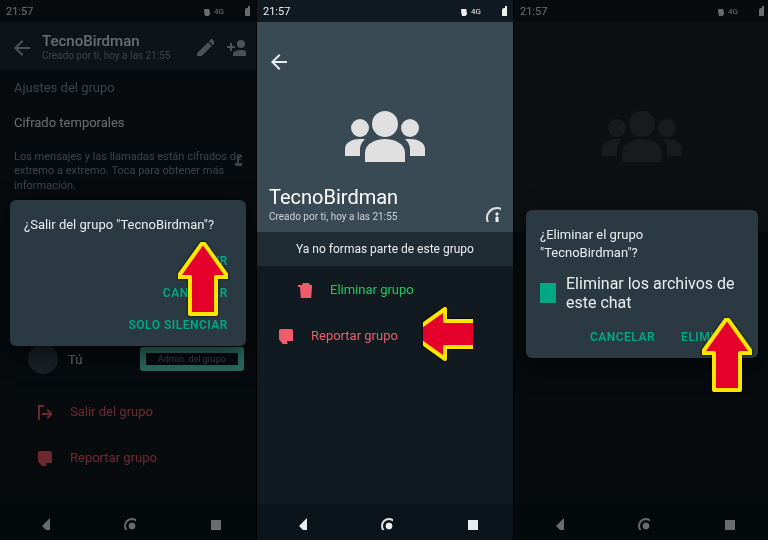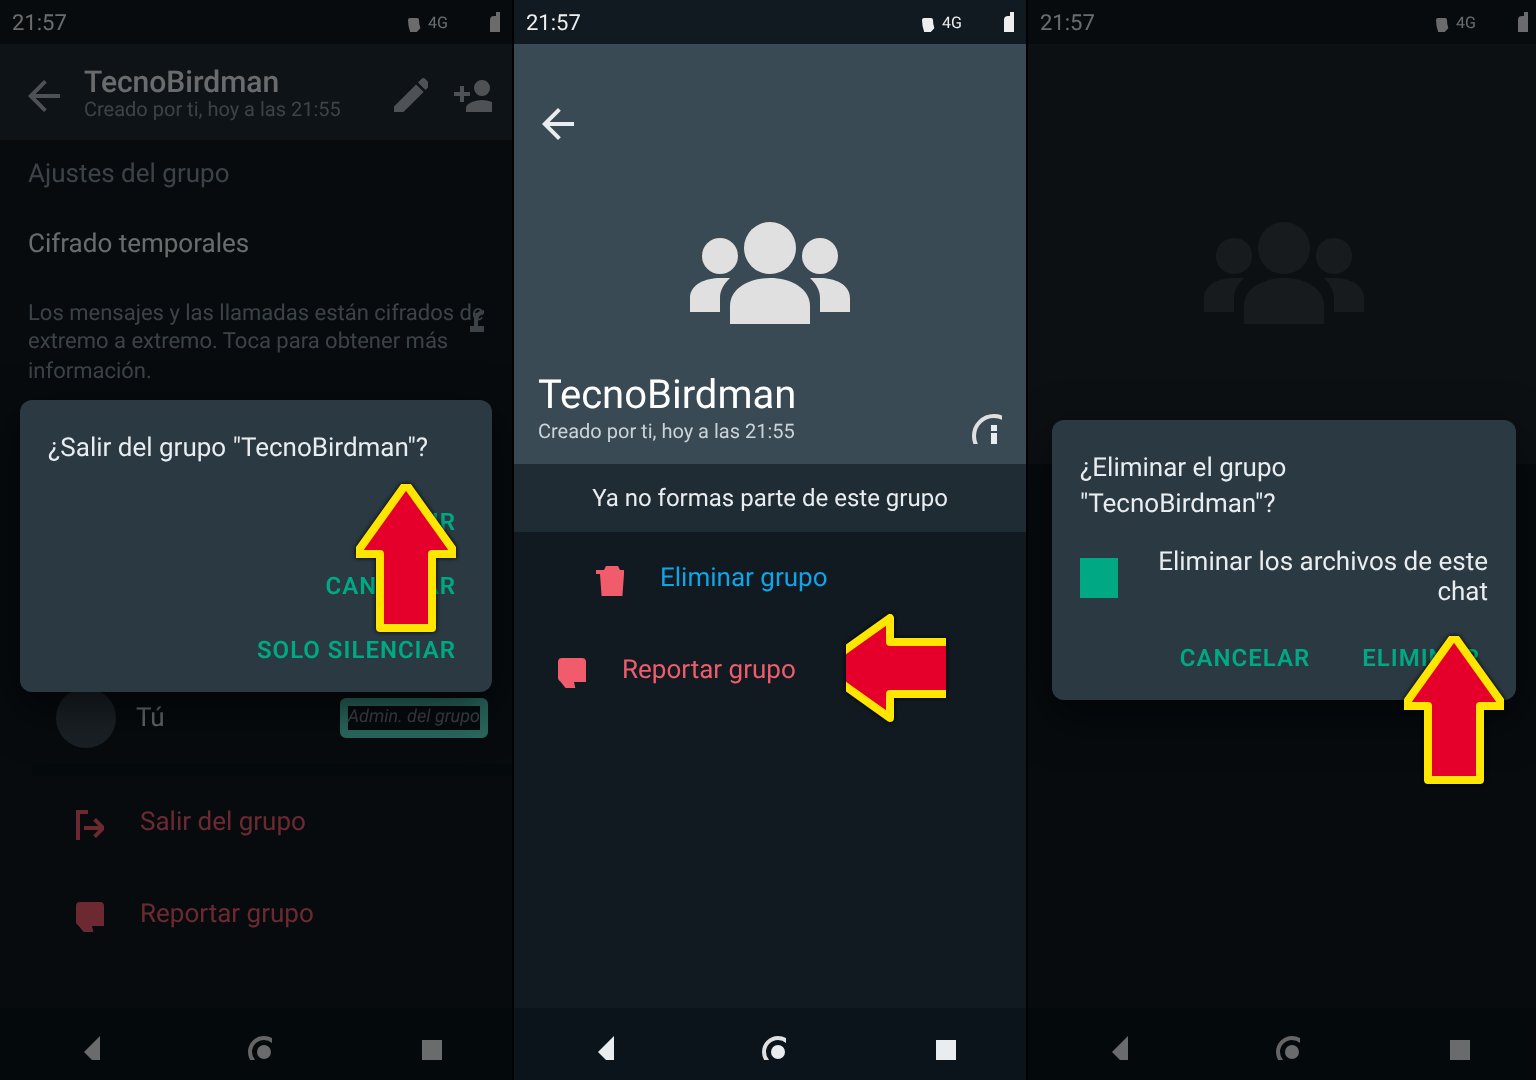--- a/index.html
+++ b/index.html
@@ -73,51 +73,51 @@
   .dialog .msg { font-size: 13px; color: #e9edef; margin-bottom: 12px; line-height: 1.4; }
   .dialog .actions { display: flex; flex-direction: column; align-items: flex-end; gap: 2px; }
   .dialog .actions.row { flex-direction: row; justify-content: flex-end; gap: 18px; }
   .dialog .btn { color: #00a884; font-size: 12px; font-weight: 600; padding: 8px 4px; letter-spacing: 0.5px; }
   .dialog .chk-row { display: flex; align-items: center; gap: 10px; margin: 6px 0 10px 0; }
   .chk {
     width: 16px; height: 16px; border: 2px solid #00a884; background: #00a884;
     display: flex; align-items: center; justify-content: center;
   }
   .chk svg { width: 12px; height: 12px; fill: #fff; }
-  .chk-label { font-size: 13px; color: #e9edef; text-align: right; }
+  .chk-label { font-size: 16px; color: #e9edef; }
 
   
   .dim {
     position: absolute; inset: 0; background: rgba(0,0,0,0.55);
     z-index: 5;
   }
 
   
   .participant {
     display: flex; align-items: center; padding: 8px 12px; gap: 10px;
     font-size: 13px; color: #e9edef;
   }
   .avatar {
     width: 30px; height: 30px; border-radius: 50%;
     background: radial-gradient(circle at 30% 30%, #0cc1a0, #066e5c);
   }
   .avatar.grey { background: #3a4a54; }
-  .admin-tag { margin-left: auto; font-size: 9px; color: #8696a0; border: 4px solid #5eead4; border-radius: 3px; padding: 1px 0; font-style: italic; }
+  .admin-tag { margin-left: auto; font-size: 9px; color: #8696a0; border: 6px solid #5eead4; border-radius: 3px; padding: 1px 12px; }
 
   
   .action-row {
     display: flex; align-items: center; gap: 18px; padding: 14px 18px;
     font-size: 13px;
   }
   .action-row svg { width: 18px; height: 18px; }
   .action-row.exit { color: #f15c6d; }
   .action-row.exit svg { fill: #f15c6d; }
   .action-row.report { color: #f15c6d; }
   .action-row.report svg { fill: #f15c6d; }
-  .action-row.delete { color: #0ea5e9; padding-left: 37px; }
+  .action-row.delete { color: #22c55e; padding-left: 37px; }
   .action-row.delete svg { fill: #f15c6d; }
 
   
   .nav-bar {
     position: absolute; left: 0; right: 0; bottom: 0; height: 36px;
     background: #0b141a;
     display: flex; align-items: center; justify-content: space-around;
   }
   .nav-bar svg { width: 16px; height: 16px; fill: #e9edef; }
 

